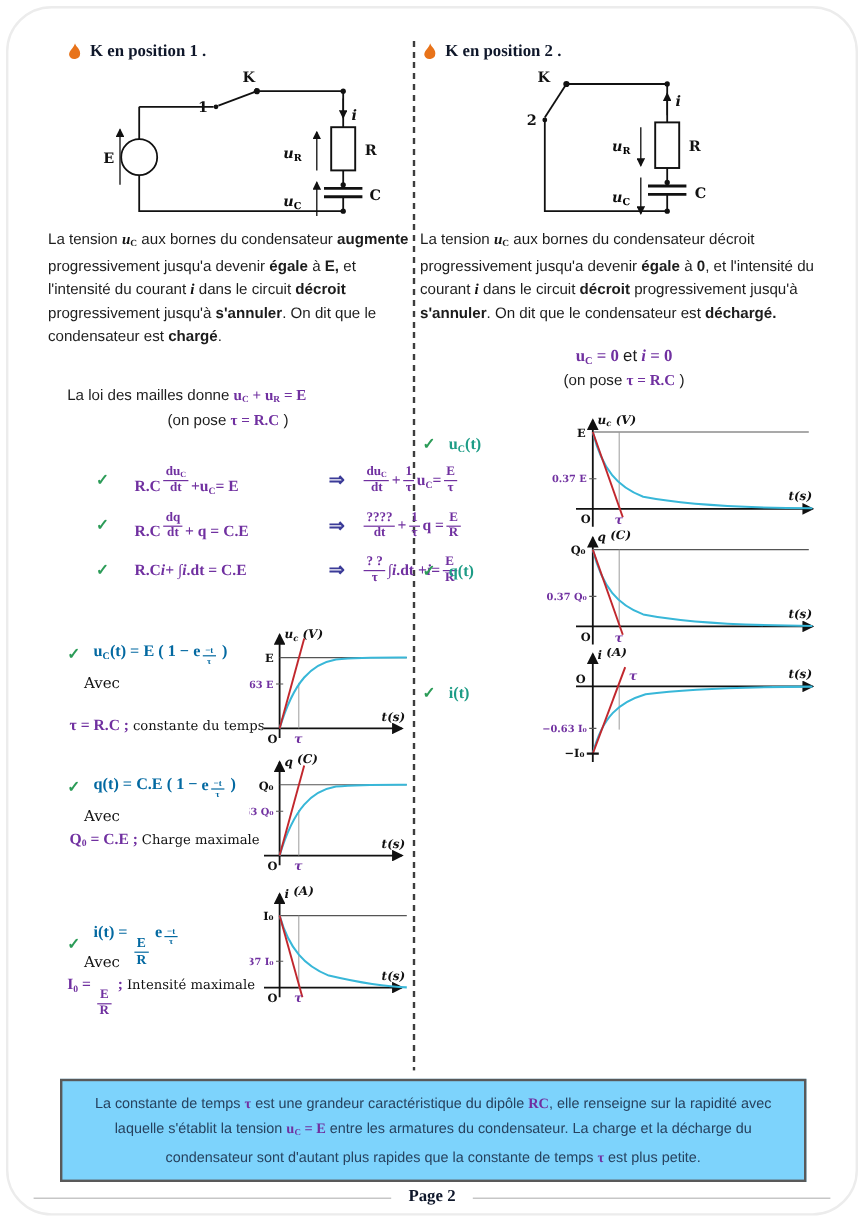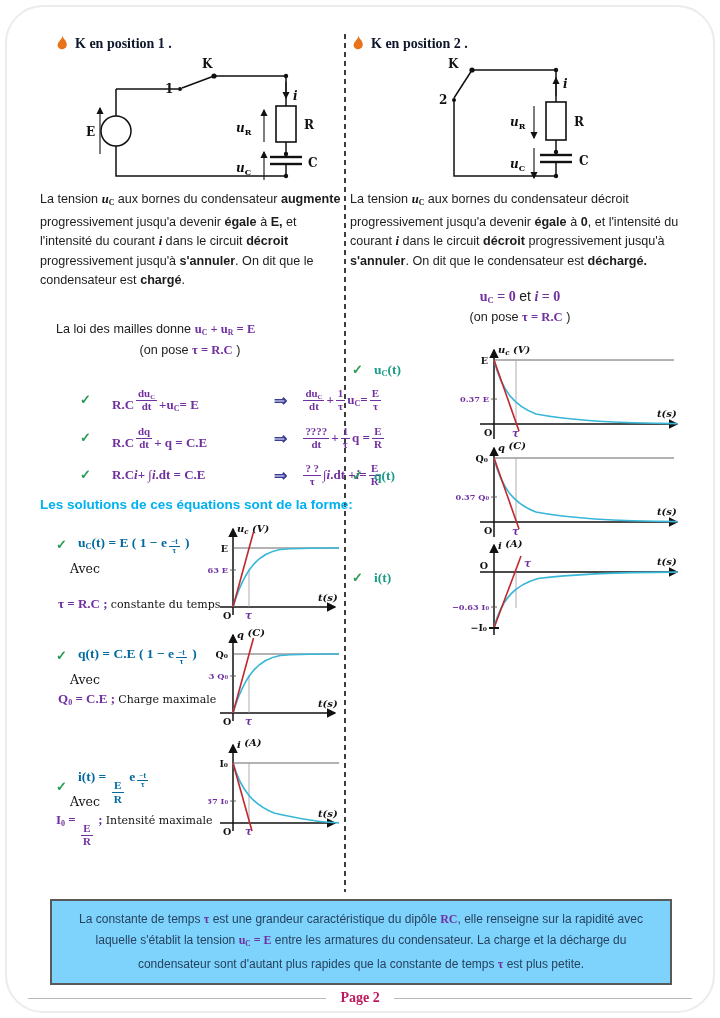--- a/index.html
+++ b/index.html
@@ -54,21 +54,21 @@
   .thin{stroke:#999;stroke-width:0.8}
   .curve{stroke:#38b7d8;stroke-width:1.7;fill:none}
   .tang{stroke:#c1272d;stroke-width:1.6}
   .varrow{stroke:#111;stroke-width:1.1;fill:none}
   .note{position:absolute;left:50px;top:899px;width:594px;border:2px solid #595959;
         padding:8px 12px;text-align:center;font-size:12px;line-height:21px;
         color:#27425f;background:#7dd3fc}
   .footer{position:absolute;left:0;right:0;top:990px;display:flex;align-items:center;
           gap:14px;padding:0 28px}
   .fline{flex:1;height:1px;background:#b9b9b9}
-  .ftext{font:700 14px "Liberation Serif",serif;color:#be185d}
+  .ftext{font:700 14px "Liberation Serif",serif;color:#0f172a}
 </style>
 </head>
 <body>
 
 <svg width="0" height="0" style="position:absolute">
   <defs>
     <marker id="ah" viewBox="0 0 10 10" refX="8.5" refY="5" markerWidth="6.5" markerHeight="6.5" orient="auto-start-reverse">
       <path d="M0,0 L10,5 L0,10 z" fill="#111"></path>
     </marker>
   </defs>
@@ -167,21 +167,20 @@
     <span class="imp">⇒</span>
     <span class="rh pm"><span class="frac">
           <span class="fn">? ?</span>
           <span class="fd">τ</span>
         </span>∫<span class="it">i</span>.dt + <span class="it">i</span> = <span class="frac">
           <span class="fn">E</span>
           <span class="fd">R</span>
         </span></span>
   </div>
 
-  <div class="cyan-h" style="left:40px;top:497px">Les solutions de ces équations sont de la forme:</div>
 
   <div class="sol-f" style="left:56px;top:534px">
     <span class="check">✓</span>
     <span class="gm"><span><span>u</span><sub>C</sub></span>(t) = E ( 1 − <span><span>e</span><sup><span class="frac">
               <span class="fn">−t</span>
               <span class="fd">τ</span>
             </span></sup></span> )</span>
   </div>
   <div class="avec" style="left:70px;top:561px">Avec</div>
   <div class="constl" style="left:58px;top:596px"><span class="pm">τ = R.C</span><span class="pm"> ; </span><span class="lbl">constante du temps</span></div>

